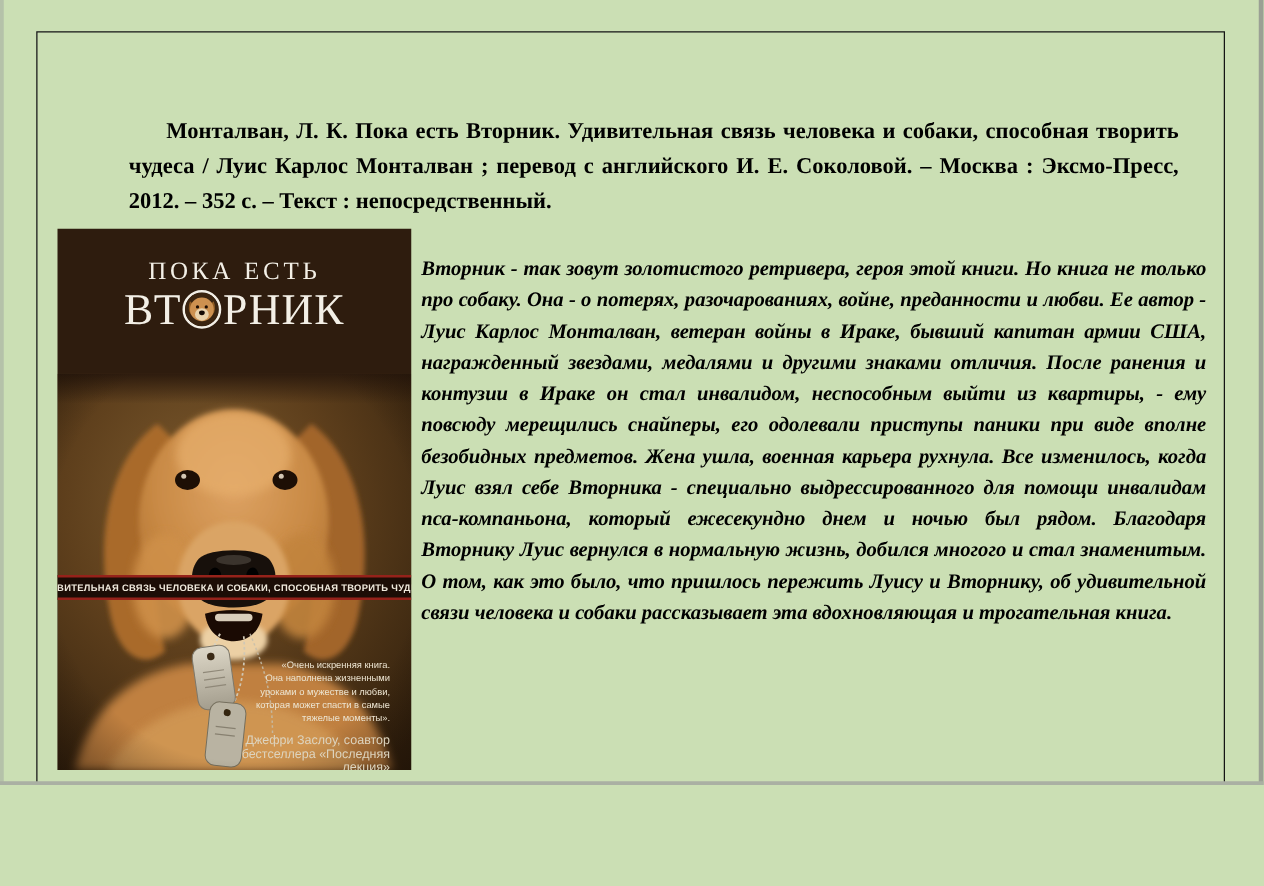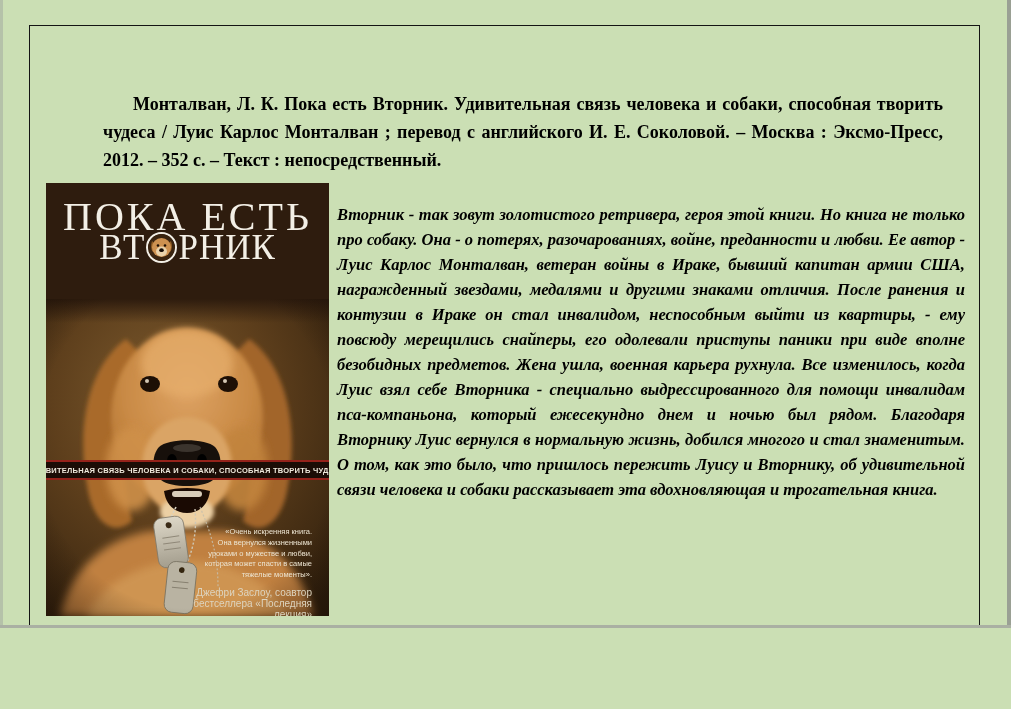--- a/index.html
+++ b/index.html
@@ -54,21 +54,21 @@
     width: 283px; height: 433px;
     background: #2e1c0e;
     overflow: hidden;
   }
   .cover-title {
     position: absolute; left: 0; right: 0; top: 20px;
     text-align: center;
     color: #f3efe6;
   }
   .cover-title .t1 {
-    font-size: 40px; line-height: 28px; letter-spacing: 3px; font-weight: normal;
+    font-size: 20px; line-height: 28px; letter-spacing: 3px; font-weight: normal;
   }
   .cover-title .t2 {
     font-size: 35px; line-height: 33px; letter-spacing: 1px; font-weight: normal; font-family: Liberation Serif, serif;
   }
   .dog-o {
     display: inline-block;
     width: 27px; height: 27px;
     border: 2px solid #f3efe6;
     border-radius: 50%;
     overflow: hidden;
@@ -230,21 +230,21 @@
           <line x1="126" y1="289" x2="142" y2="289" stroke="#878070" stroke-width="1"></line>
         </g>
 
         <rect width="283" height="24" fill="url(#topfade)"></rect>
         <rect width="283" height="317" fill="url(#vg)"></rect>
       </svg>
     </div>
 
     <div class="quote-block">
       <div class="quote">«Очень искренняя книга.
-Она вернулся жизненными
+Она наполнена жизненными
 уроками о мужестве и любви,
 которая может спасти в самые
 тяжелые моменты».</div>
       <div class="quote-attribution">Джефри Заслоу, соавтор
 бестселлера «Последняя лекция»</div>
     </div>
   </div>
 
   <p class="description">Вторник - так зовут золотистого ретривера, героя этой книги. Но книга не только про собаку. Она - о потерях, разочарованиях, войне, преданности и любви. Ее автор - Луис Карлос Монталван, ветеран войны в Ираке, бывший капитан армии США, награжденный звездами, медалями и другими знаками отличия. После ранения и контузии в Ираке он стал инвалидом, неспособным выйти из квартиры, - ему повсюду мерещились снайперы, его одолевали приступы паники при виде вполне безобидных предметов. Жена ушла, военная карьера рухнула. Все изменилось, когда Луис взял себе Вторника - специально выдрессированного для помощи инвалидам пса-компаньона, который ежесекундно днем и ночью был рядом. Благодаря Вторнику Луис вернулся в нормальную жизнь, добился многого и стал знаменитым. О том, как это было, что пришлось пережить Луису и Вторнику, об удивительной связи человека и собаки рассказывает эта вдохновляющая и трогательная книга.</p>
 

